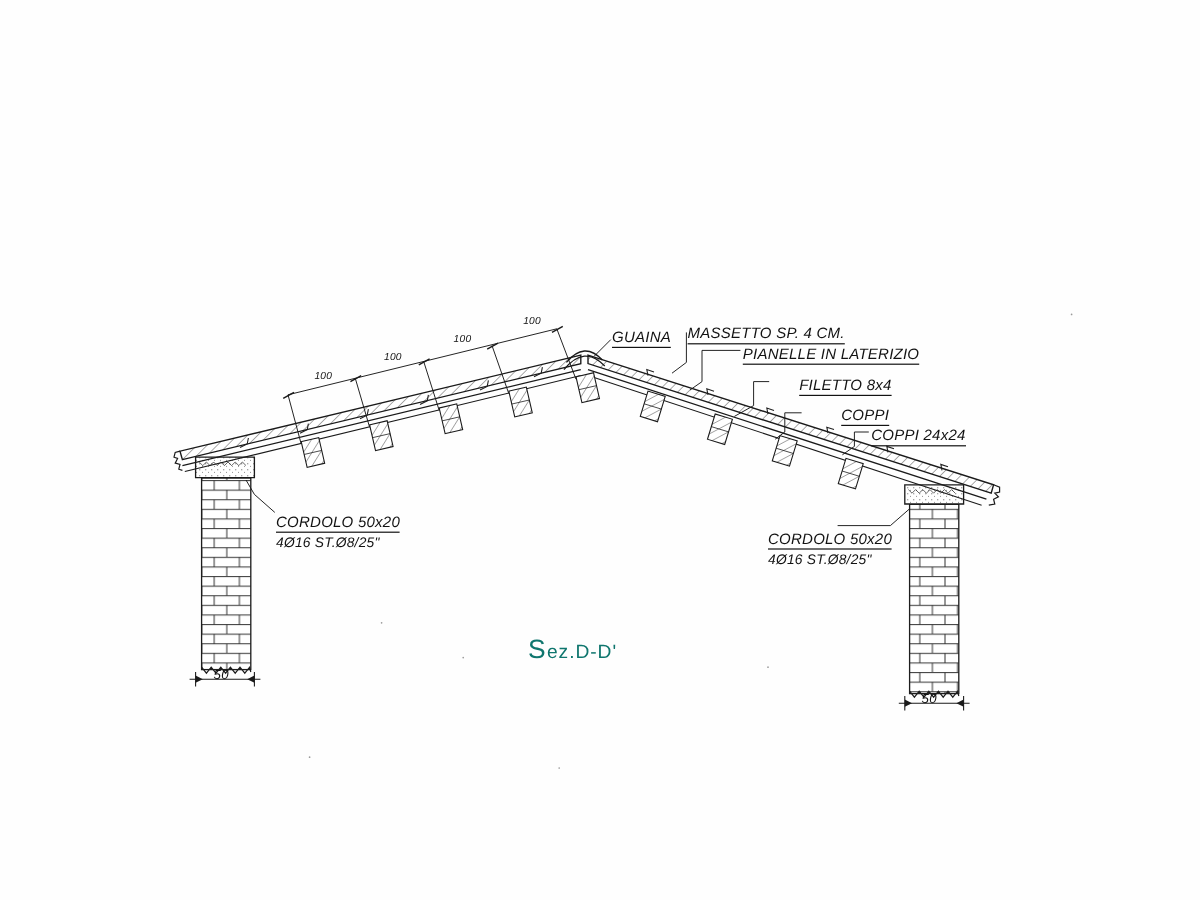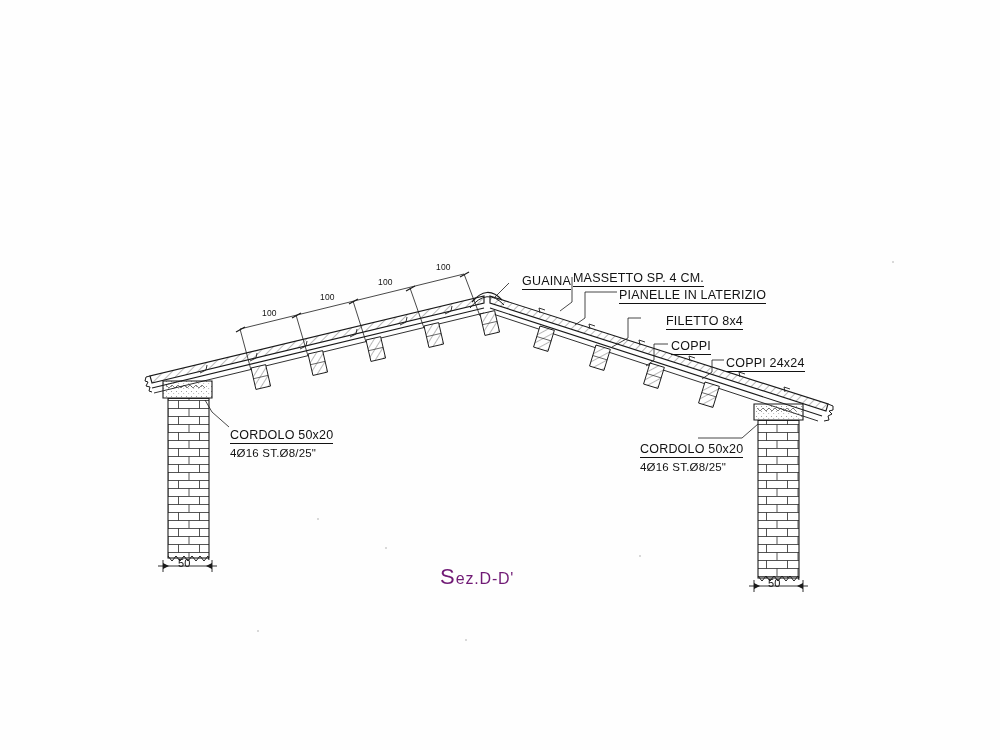--- a/index.html
+++ b/index.html
@@ -26,39 +26,39 @@
     top: 0;
     width: 1000px;
     height: 750px;
   }
   .lbl {
     position: absolute;
     white-space: nowrap;
     font-family: "Liberation Sans", sans-serif;
     color: #121212;
     letter-spacing: 0.2px;
+    font-style: italic;
   }
   .lbl-main {
     font-size: 12.5px;
   }
   .lbl-sub {
     font-size: 11.5px;
   }
   .lbl-dim {
     font-size: 8.5px;
   }
   .lbl-small {
     font-size: 11px;
   }
   .title-block {
     position: absolute;
     font-size: 22px;
     letter-spacing: 1.1px;
-    color: #701a75;
-    margin-top: 36px;
+    color: #0f766e;
   }
   .title-block .sm {
     font-size: 16px;
     letter-spacing: 0.8px;
   }
   .underline {
     border-bottom: 1px solid #121212;
     padding-bottom: 1px;
   }
 </style>
@@ -232,29 +232,29 @@
     <g fill="#9a9a9a">
       <circle cx="318" cy="519" r="0.7"></circle>
       <circle cx="386" cy="548" r="0.7"></circle>
       <circle cx="466" cy="640" r="0.7"></circle>
       <circle cx="640" cy="556" r="0.7"></circle>
       <circle cx="893" cy="262" r="0.7"></circle>
       <circle cx="258" cy="631" r="0.7"></circle>
     </g>
   </svg>
 
-  <div class="lbl lbl-main underline" style="left:510px; top:274px;margin-left:12px;">GUAINA</div>
+  <div class="lbl lbl-main underline" style="left:510px; top:274px;">GUAINA</div>
 
   <div class="lbl lbl-main underline" style="left:573px; top:271px;">MASSETTO SP. 4 CM.</div>
 
   <div class="lbl lbl-main underline" style="left:619px; top:288px;text-align:center;">PIANELLE IN LATERIZIO</div>
 
   <div class="lbl lbl-main underline" style="left:644px; top:314px;margin-left:22px;">FILETTO  8x4</div>
 
-  <div class="lbl lbl-main underline" style="left:671px; top:339px;">COPPI</div>
+  <div class="lbl lbl-main underline" style="left:701px; top:339px;">COPPI</div>
 
   <div class="lbl lbl-main underline" style="left:726px; top:356px;">COPPI 24x24</div>
 
   <div style="position:absolute; left:230px; top:428px;">
     <div class="lbl lbl-main underline" style="position:relative;">CORDOLO 50x20</div>
     <div class="lbl lbl-sub" style="position:relative; margin-top:3px;">4Ø16 ST.Ø8/25"</div>
   </div>
 
   <div style="position:absolute; left:640px; top:442px;">
     <div class="lbl lbl-main underline" style="position:relative;">CORDOLO 50x20</div>

